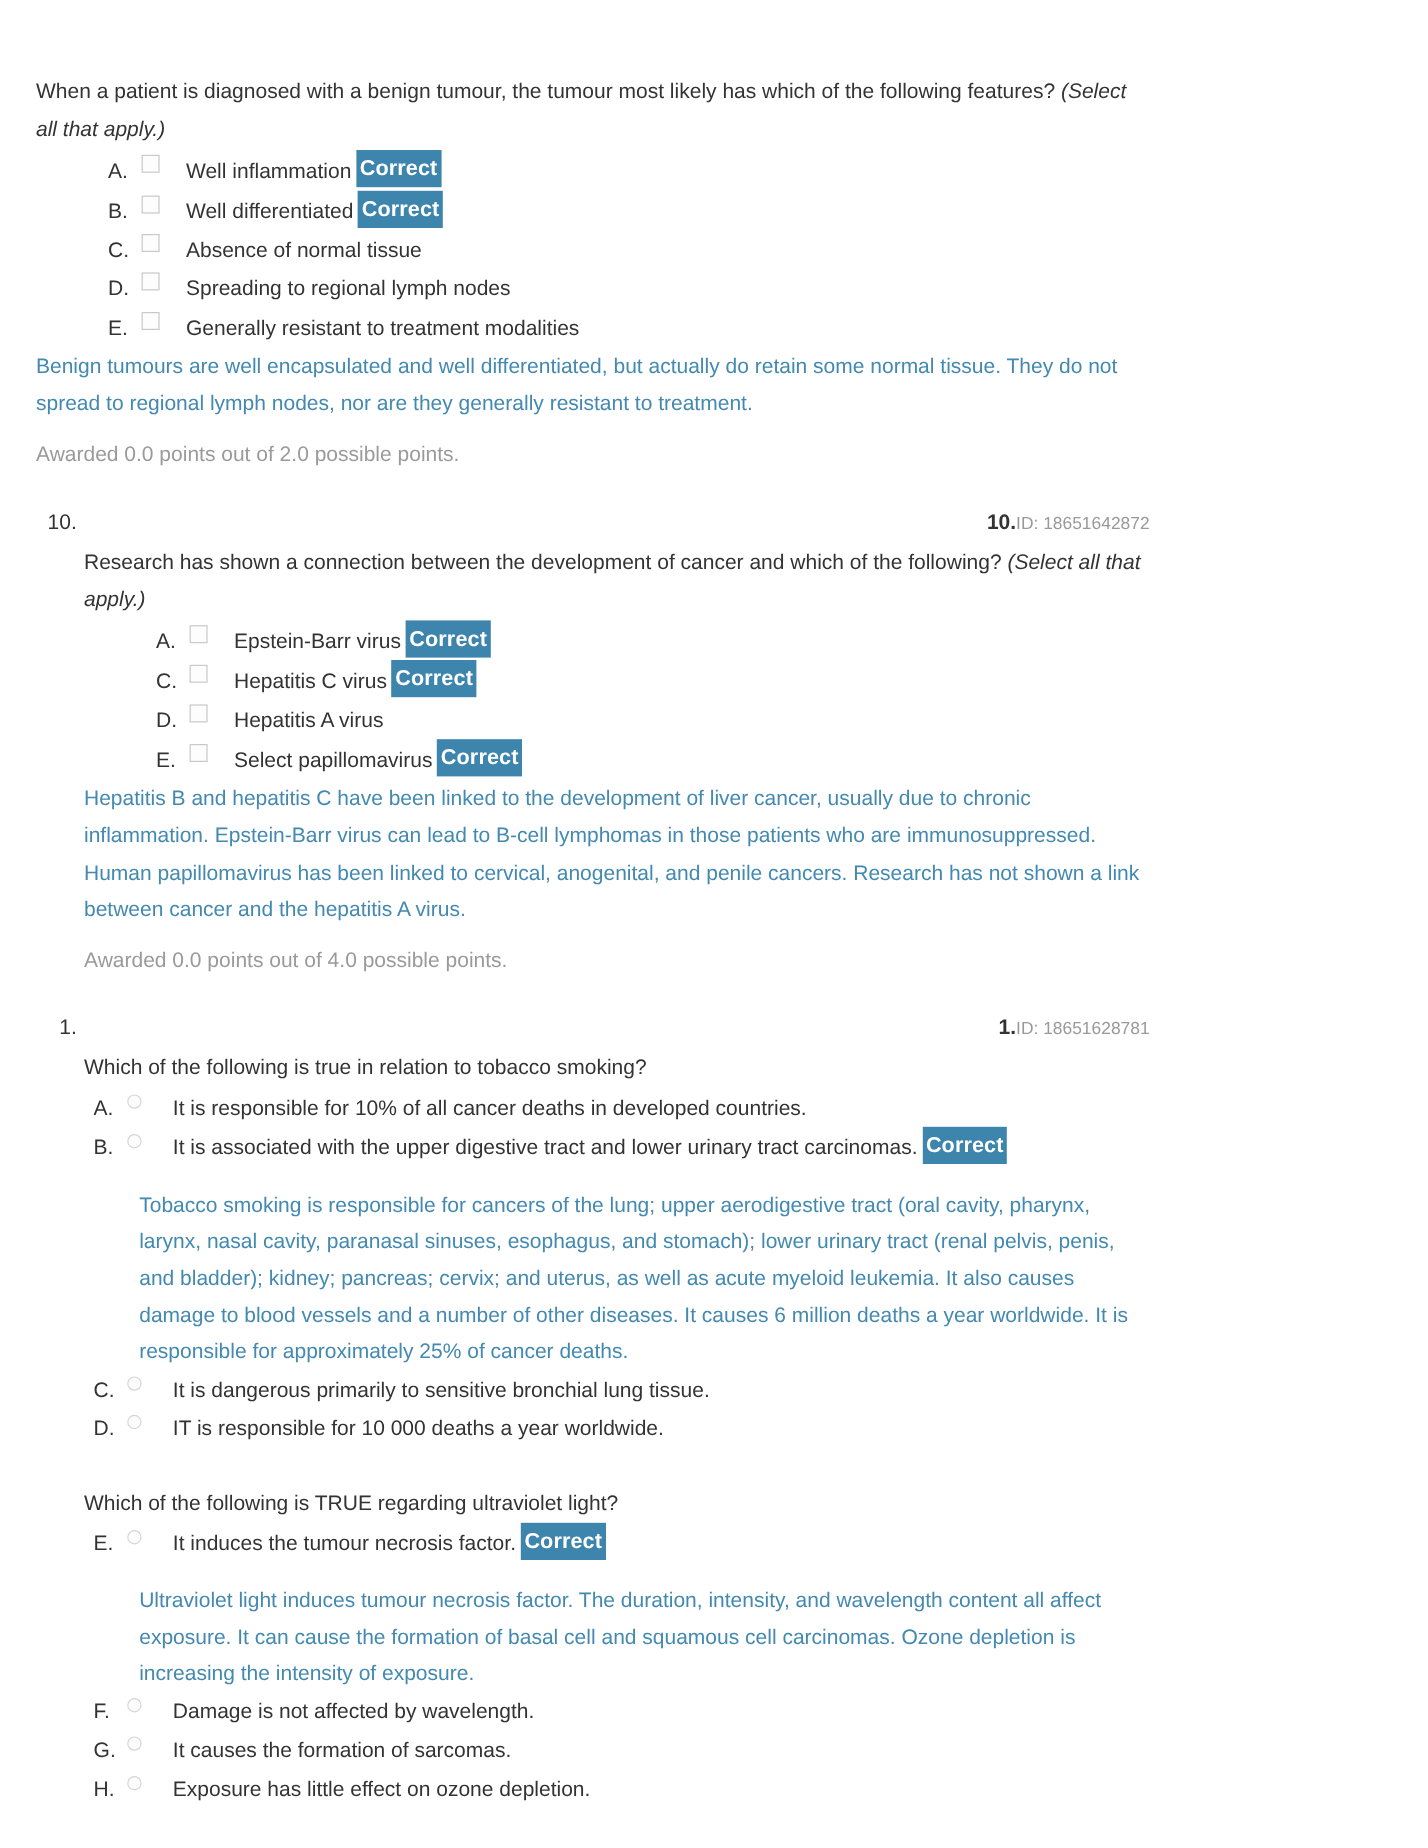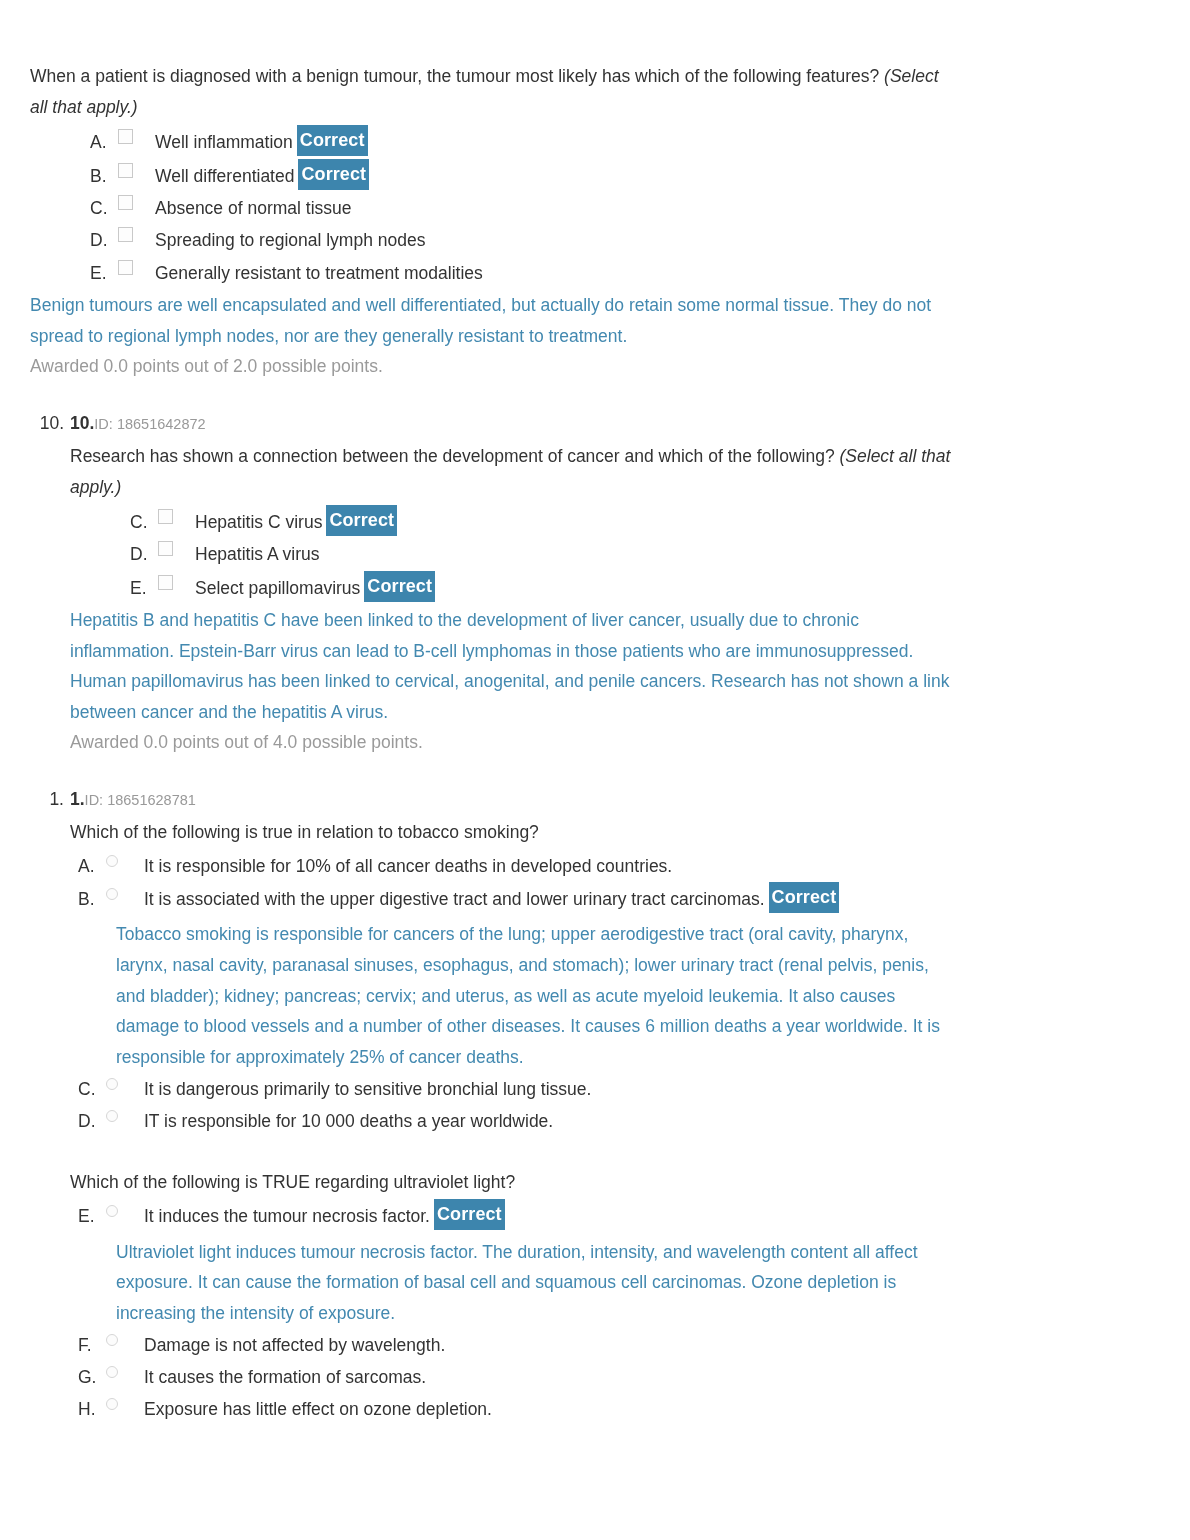--- a/index.html
+++ b/index.html
@@ -37,20 +37,21 @@
     left: 0;
     top: 0;
     width: 34px;
     text-align: right;
     font-size: 17.5px;
     color: #333;
   }
   .q-head {
     font-size: 17.5px;
     line-height: 1.8;
+    text-align: right;
   }
   .q-num-bold {
     font-weight: bold;
   }
   .q-id {
     color: #999999;
     font-size: 14.5px;
   }
   .q-stem {
     margin-top: 1px;
@@ -139,27 +140,27 @@
 
   
   .rationale {
     color: #4389b0;
     font-size: 17.5px;
     line-height: 1.75;
     margin-top: 1px;
   }
   .rationale.inline-opt {
     padding-left: 38px;
-    margin-top: 4px;
+    margin-top: 16px;
   }
   .awarded {
     color: #9a9a9a;
     font-size: 17.5px;
     line-height: 1.75;
-    margin-top: 0;
+    margin-top: 12px;
   }
 </style>
 </head>
 <body>
 
 <div class="page">
 
   <div class="q-block">
     <div class="q-stem">
       <span>When a patient is diagnosed with a benign tumour, the tumour most likely has which of the following features? </span><span class="ital">(Select all that apply.)</span>
@@ -202,20 +203,25 @@
     <div class="q-head">
       <span class="q-num-bold">10.</span><span class="q-id">ID: 18651642872</span>
     </div>
     <div class="q-stem">
       <span>Research has shown a connection between the development of cancer and which of the following? </span><span class="ital">(Select all that apply.)</span>
     </div>
 
     <ul class="options indent-deep">
       <li class="opt">
         <span class="opt-row">
+          <span class="opt-letter">A.</span><span class="cbox"></span><span class="opt-text">Epstein-Barr virus</span><span class="badge-correct">Correct</span>
+        </span>
+      </li>
+      <li class="opt">
+        <span class="opt-row">
           <span class="opt-letter">C.</span><span class="cbox"></span><span class="opt-text">Hepatitis C virus</span><span class="badge-correct">Correct</span>
         </span>
       </li>
       <li class="opt">
         <span class="opt-row">
           <span class="opt-letter">D.</span><span class="cbox"></span><span class="opt-text">Hepatitis A virus</span>
         </span>
       </li>
       <li class="opt">
         <span class="opt-row">

